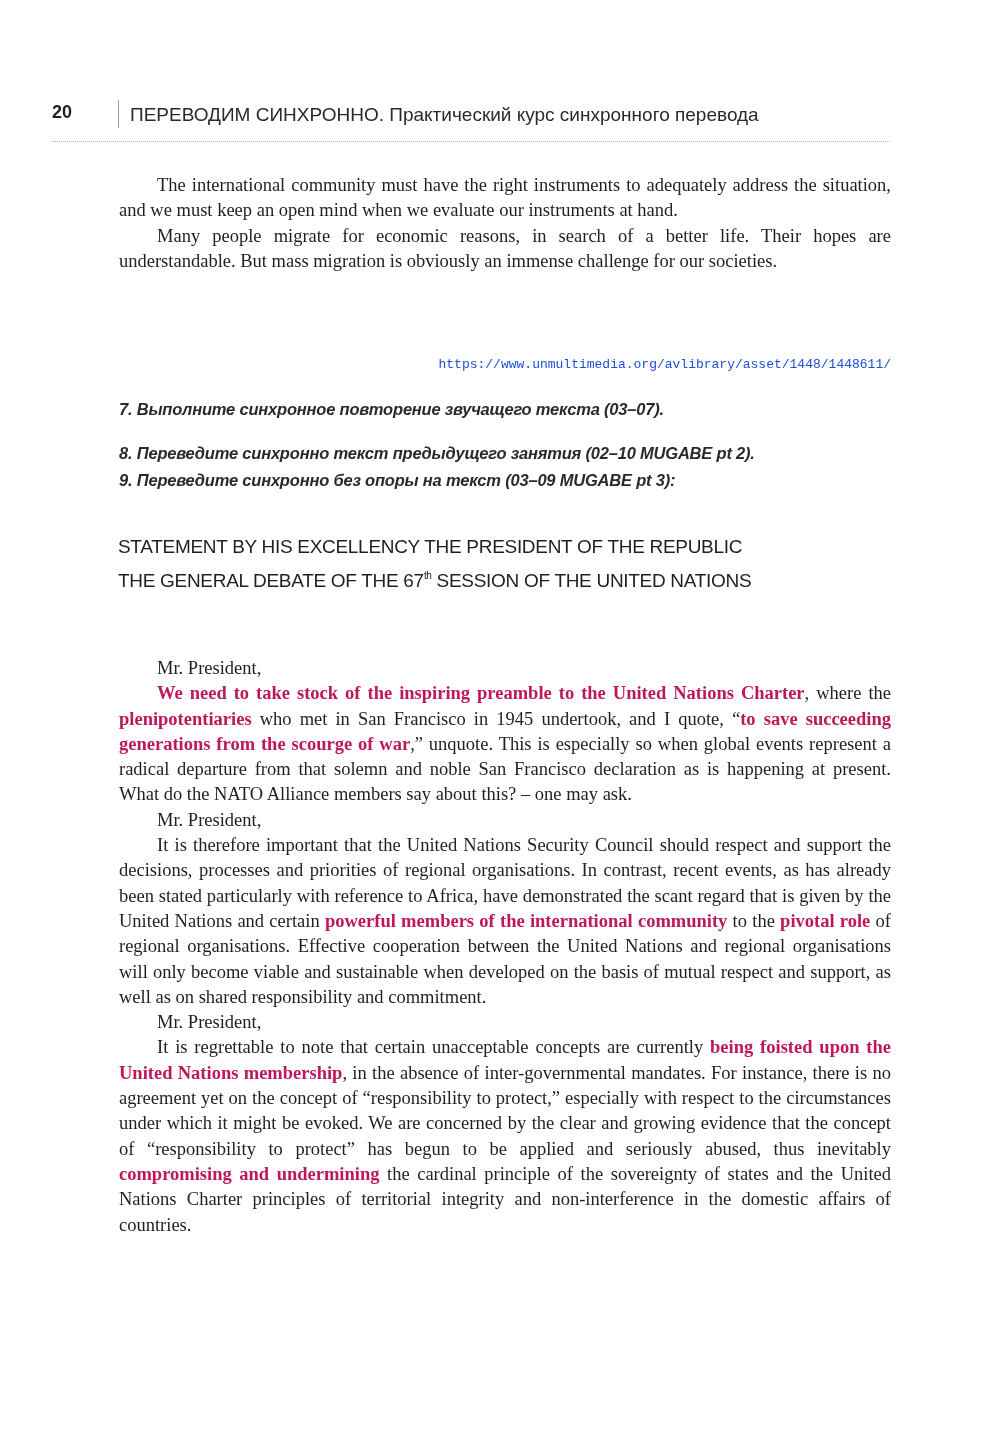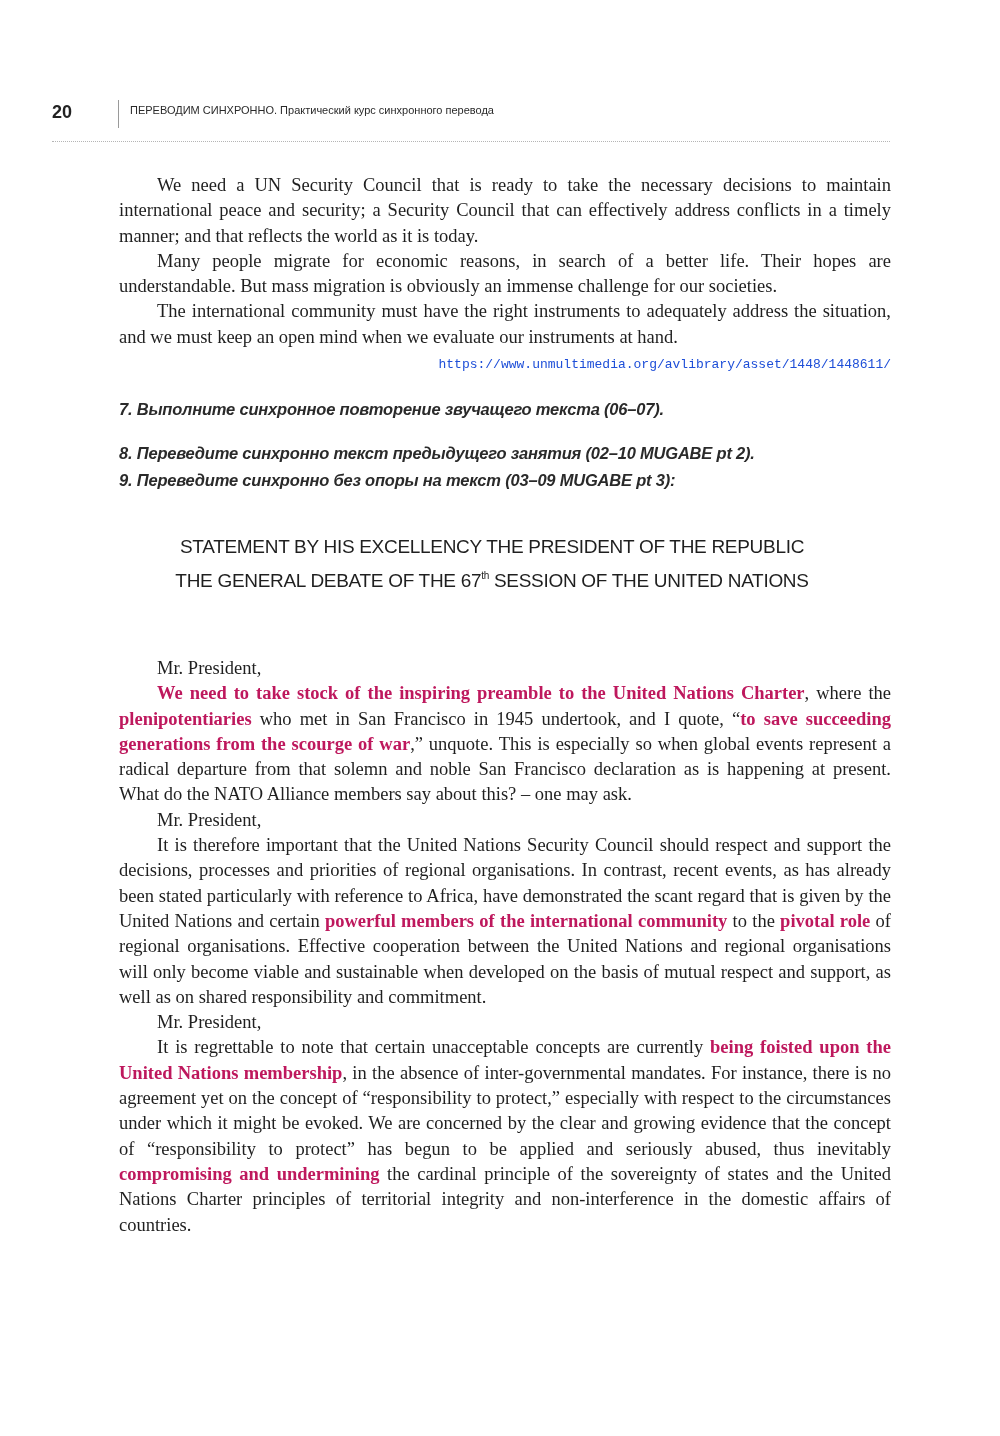--- a/index.html
+++ b/index.html
@@ -1,51 +1,50 @@
 <!DOCTYPE html>
 <html><head>
 <meta charset="utf-8">
 <style>
   html, body { margin: 0; padding: 0; background: #ffffff; }
   body { width: 1000px; height: 1436px; position: relative; overflow: hidden; color: #1e1e1e; }
   .header { position: absolute; left: 52px; top: 100px; width: 838px; height: 30px; }
   .page-num { position: absolute; left: 0; top: 2px; font-family: "Liberation Sans", sans-serif; font-weight: bold; font-size: 18px; color: #222; }
   .header-sep { position: absolute; left: 66px; top: 0; width: 1px; height: 28px; background: #9a9a9a; }
-  .running-title { position: absolute; left: 78px; top: 4px; font-family: "Liberation Sans", sans-serif; font-size: 11px; color: #2a2a2a; white-space: nowrap; }
+  .running-title { position: absolute; left: 78px; top: 4px; font-family: "Liberation Sans", sans-serif; font-size: 19px; color: #2a2a2a; white-space: nowrap; }
   .header-rule { position: absolute; left: 52px; top: 141px; width: 838px; height: 0; border-top: 1px dotted #b5b5b5; }
 
   .body-text { position: absolute; left: 119px; width: 772px; font-family: "Liberation Serif", serif; font-size: 18.5px; line-height: 25.3px; color: #1f1f1f; text-align: justify; }
   .body-text p { margin: 0; text-indent: 38px; }
   .source { position: absolute; right: 109px; top: 357px; font-family: Liberation Mono, monospace; font-size: 13px; color: #1d4ed8; }
 
   .task { position: absolute; left: 119px; font-family: "Liberation Sans", sans-serif; font-size: 16.5px; font-weight: bold; font-style: italic; color: #2a2a2a; letter-spacing: -0.2px; }
 
-  .title-block { position: absolute; left: 106px; top: 533px; width: 772px; text-align: center; font-family: "Liberation Sans", sans-serif; font-size: 19px; line-height: 28.5px; color: #1f1f1f; letter-spacing: -0.3px; }
+  .title-block { position: absolute; left: 118px; top: 533px; width: 772px; font-family: "Liberation Sans", sans-serif; font-size: 19px; line-height: 28.5px; color: #1f1f1f; letter-spacing: -0.3px; }
   .title-block sup { font-size: 10px; vertical-align: 8px; }
 
   b { font-weight: bold; color: #be185d; }
 </style>
 </head>
 <body>
 
 <div class="header">
   <span class="page-num">20</span>
   <span class="header-sep"></span>
   <span class="running-title">ПЕРЕВОДИМ СИНХРОННО. Практический курс синхронного перевода</span>
 </div>
 <div class="header-rule"></div>
 
 <div class="body-text" style="top:173px;">
-  <p>We need a UN Security Council that is ready to take the necessary decisions to maintain international peace and security; a Security Council that can effectively address conflicts in a timely manner; and that reflects the world as it is today.</p>
+  <p>The international community must have the right instruments to adequately address the situation, and we must keep an open mind when we evaluate our instruments at hand.</p>
   <p>Many people migrate for economic reasons, in search of a better life. Their hopes are understandable. But mass migration is obviously an immense challenge for our societies.</p>
-  <p>The international community must have the right instruments to adequately address the situation, and we must keep an open mind when we evaluate our instruments at hand.</p>
 </div>
 <div class="source">https://www.unmultimedia.org/avlibrary/asset/1448/1448611/</div>
 
-<div class="task" style="top:400px;">7. Выполните синхронное повторение звучащего текста (06–07).</div>
+<div class="task" style="top:400px;">7. Выполните синхронное повторение звучащего текста (03–07).</div>
 <div class="task" style="top:444px;">8. Переведите синхронно текст предыдущего занятия (02–10 MUGABE pt 2).</div>
 <div class="task" style="top:471px;">9. Переведите синхронно без опоры на текст (03–09 MUGABE pt 3):</div>
 
 <div class="title-block">
   <div>STATEMENT BY HIS EXCELLENCY THE PRESIDENT OF THE REPUBLIC</div>
   <div><span>THE GENERAL DEBATE OF THE 67</span><sup>th</sup><span> SESSION OF THE UNITED NATIONS</span></div>
 </div>
 
 <div class="body-text" style="top:656px;">
   <p>Mr. President,</p>

